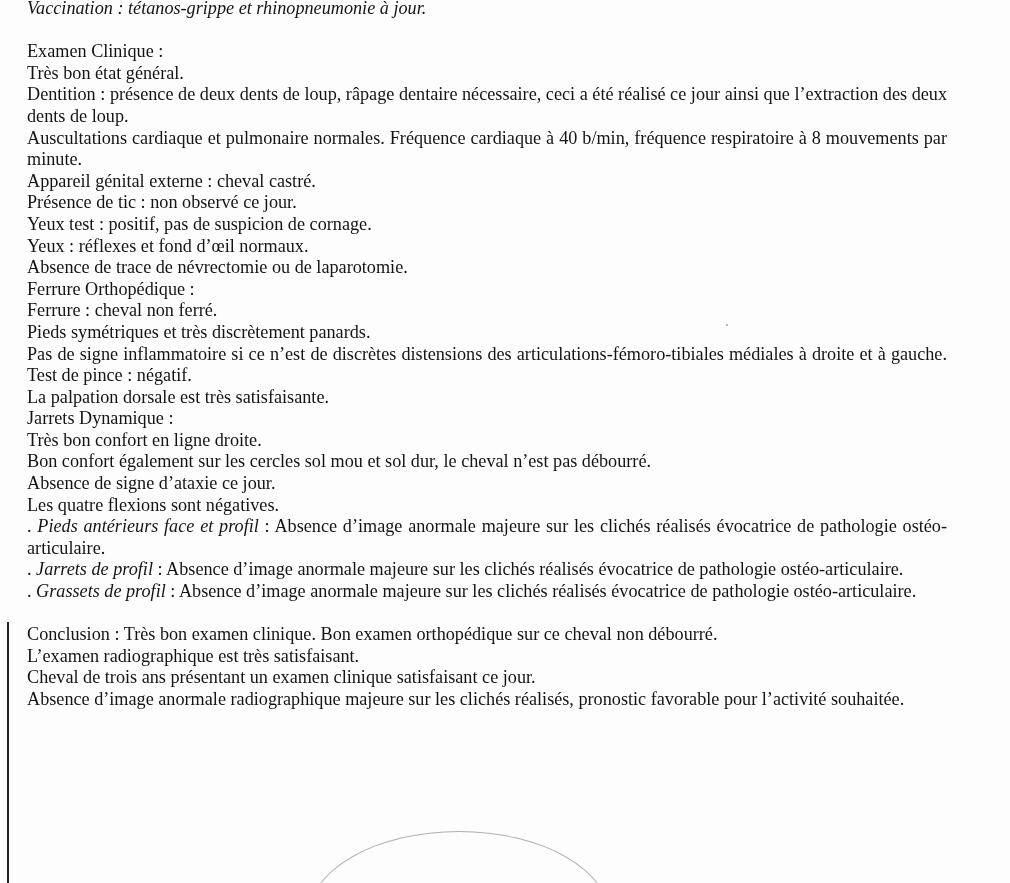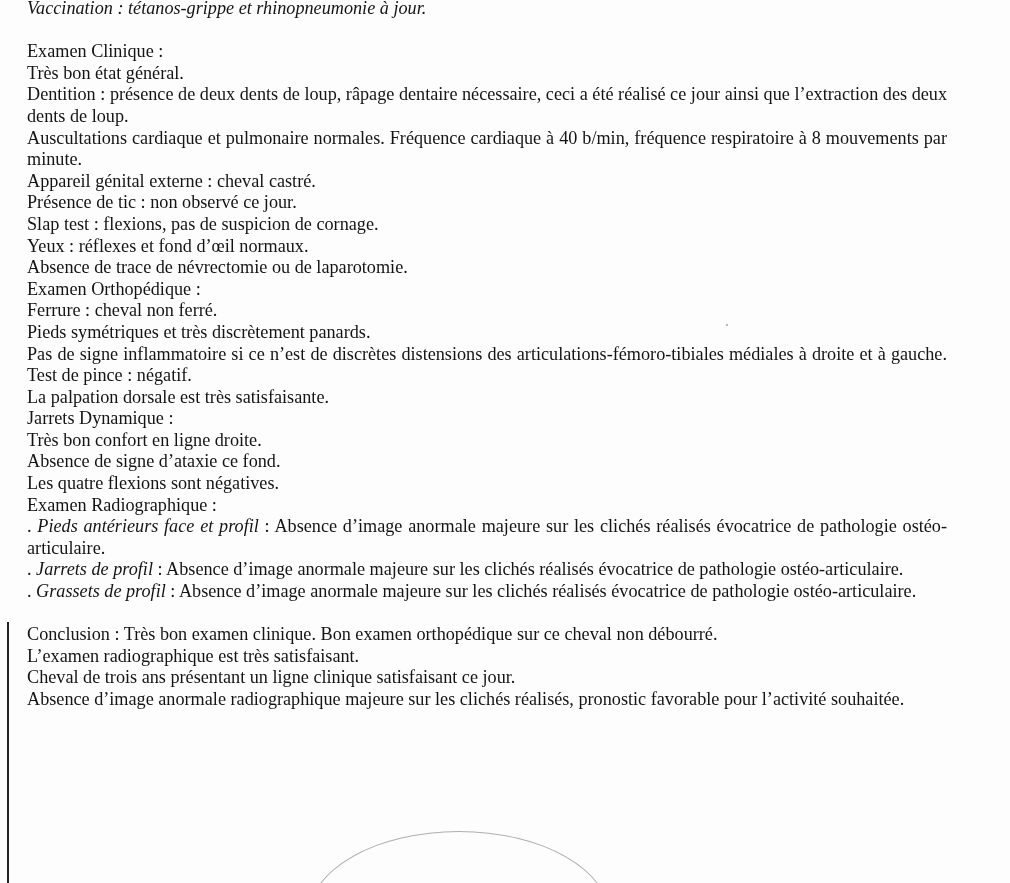--- a/index.html
+++ b/index.html
@@ -34,50 +34,50 @@
   <span class="line italic">Vaccination : tétanos-grippe et rhinopneumonie à jour.</span>
   <span class="gap"></span>
 
   <section>
     <span class="line bold">Examen Clinique :</span>
     <span class="line">Très bon état général.</span>
     <span class="just">Dentition : présence de deux dents de loup, râpage dentaire nécessaire, ceci a été réalisé ce jour ainsi que l’extraction des deux dents de loup.</span>
     <span class="just">Auscultations cardiaque et pulmonaire normales. Fréquence cardiaque à 40 b/min, fréquence respiratoire à 8 mouvements par minute.</span>
     <span class="line">Appareil génital externe : cheval castré.</span>
     <span class="line">Présence de tic : non observé ce jour.</span>
-    <span class="line">Slap test : flexions, pas de suspicion de cornage.</span>
+    <span class="line">Yeux test : positif, pas de suspicion de cornage.</span>
     <span class="line">Yeux : réflexes et fond d’œil normaux.</span>
     <span class="line">Absence de trace de névrectomie ou de laparotomie.</span>
   </section>
 
   <section>
-    <span class="line bold">Examen Orthopédique :</span>
+    <span class="line bold">Ferrure Orthopédique :</span>
     <span class="line">Ferrure : cheval non ferré.</span>
     <span class="line">Pieds symétriques et très discrètement panards.</span>
     <span class="just">Pas de signe inflammatoire si ce n’est de discrètes distensions des articulations-fémoro-tibiales médiales à droite et à gauche. Test de pince : négatif.</span>
     <span class="line">La palpation dorsale est très satisfaisante.</span>
   </section>
 
   <section>
     <span class="line bold">Jarrets Dynamique :</span>
     <span class="line">Très bon confort en ligne droite.</span>
-    <span class="line">Absence de signe d’ataxie ce fond.</span>
+    <span class="line">Bon confort également sur les cercles sol mou et sol dur, le cheval n’est pas débourré.</span>
+    <span class="line">Absence de signe d’ataxie ce jour.</span>
     <span class="line">Les quatre flexions sont négatives.</span>
   </section>
 
   <section>
-    <span class="line bold">Examen Radiographique :</span>
     <span class="just"><span>. </span><span class="italic">Pieds antérieurs face et profil</span><span> : </span><span>Absence d’image anormale majeure sur les clichés réalisés évocatrice de pathologie ostéo-articulaire.</span></span>
     <span class="just"><span>. </span><span class="italic">Jarrets de profil</span><span> : </span><span>Absence d’image anormale majeure sur les clichés réalisés évocatrice de pathologie ostéo-articulaire.</span></span>
     <span class="just"><span>. </span><span class="italic">Grassets de profil</span><span> : </span><span>Absence d’image anormale majeure sur les clichés réalisés évocatrice de pathologie ostéo-articulaire.</span></span>
   </section>
 
   <span class="gap"></span>
 
   <section>
     <span class="line bold">Conclusion : Très bon examen clinique. Bon examen orthopédique sur ce cheval non débourré.</span>
     <span class="line bold">L’examen radiographique est très satisfaisant.</span>
-    <span class="line bold">Cheval de trois ans présentant un ligne clinique satisfaisant ce jour.</span>
+    <span class="line bold">Cheval de trois ans présentant un examen clinique satisfaisant ce jour.</span>
     <span class="just bold">Absence d’image anormale radiographique majeure sur les clichés réalisés, pronostic favorable pour l’activité souhaitée.</span>
   </section>
 </div>
 
 <div class="stamp"></div>
 
 </body></html>

